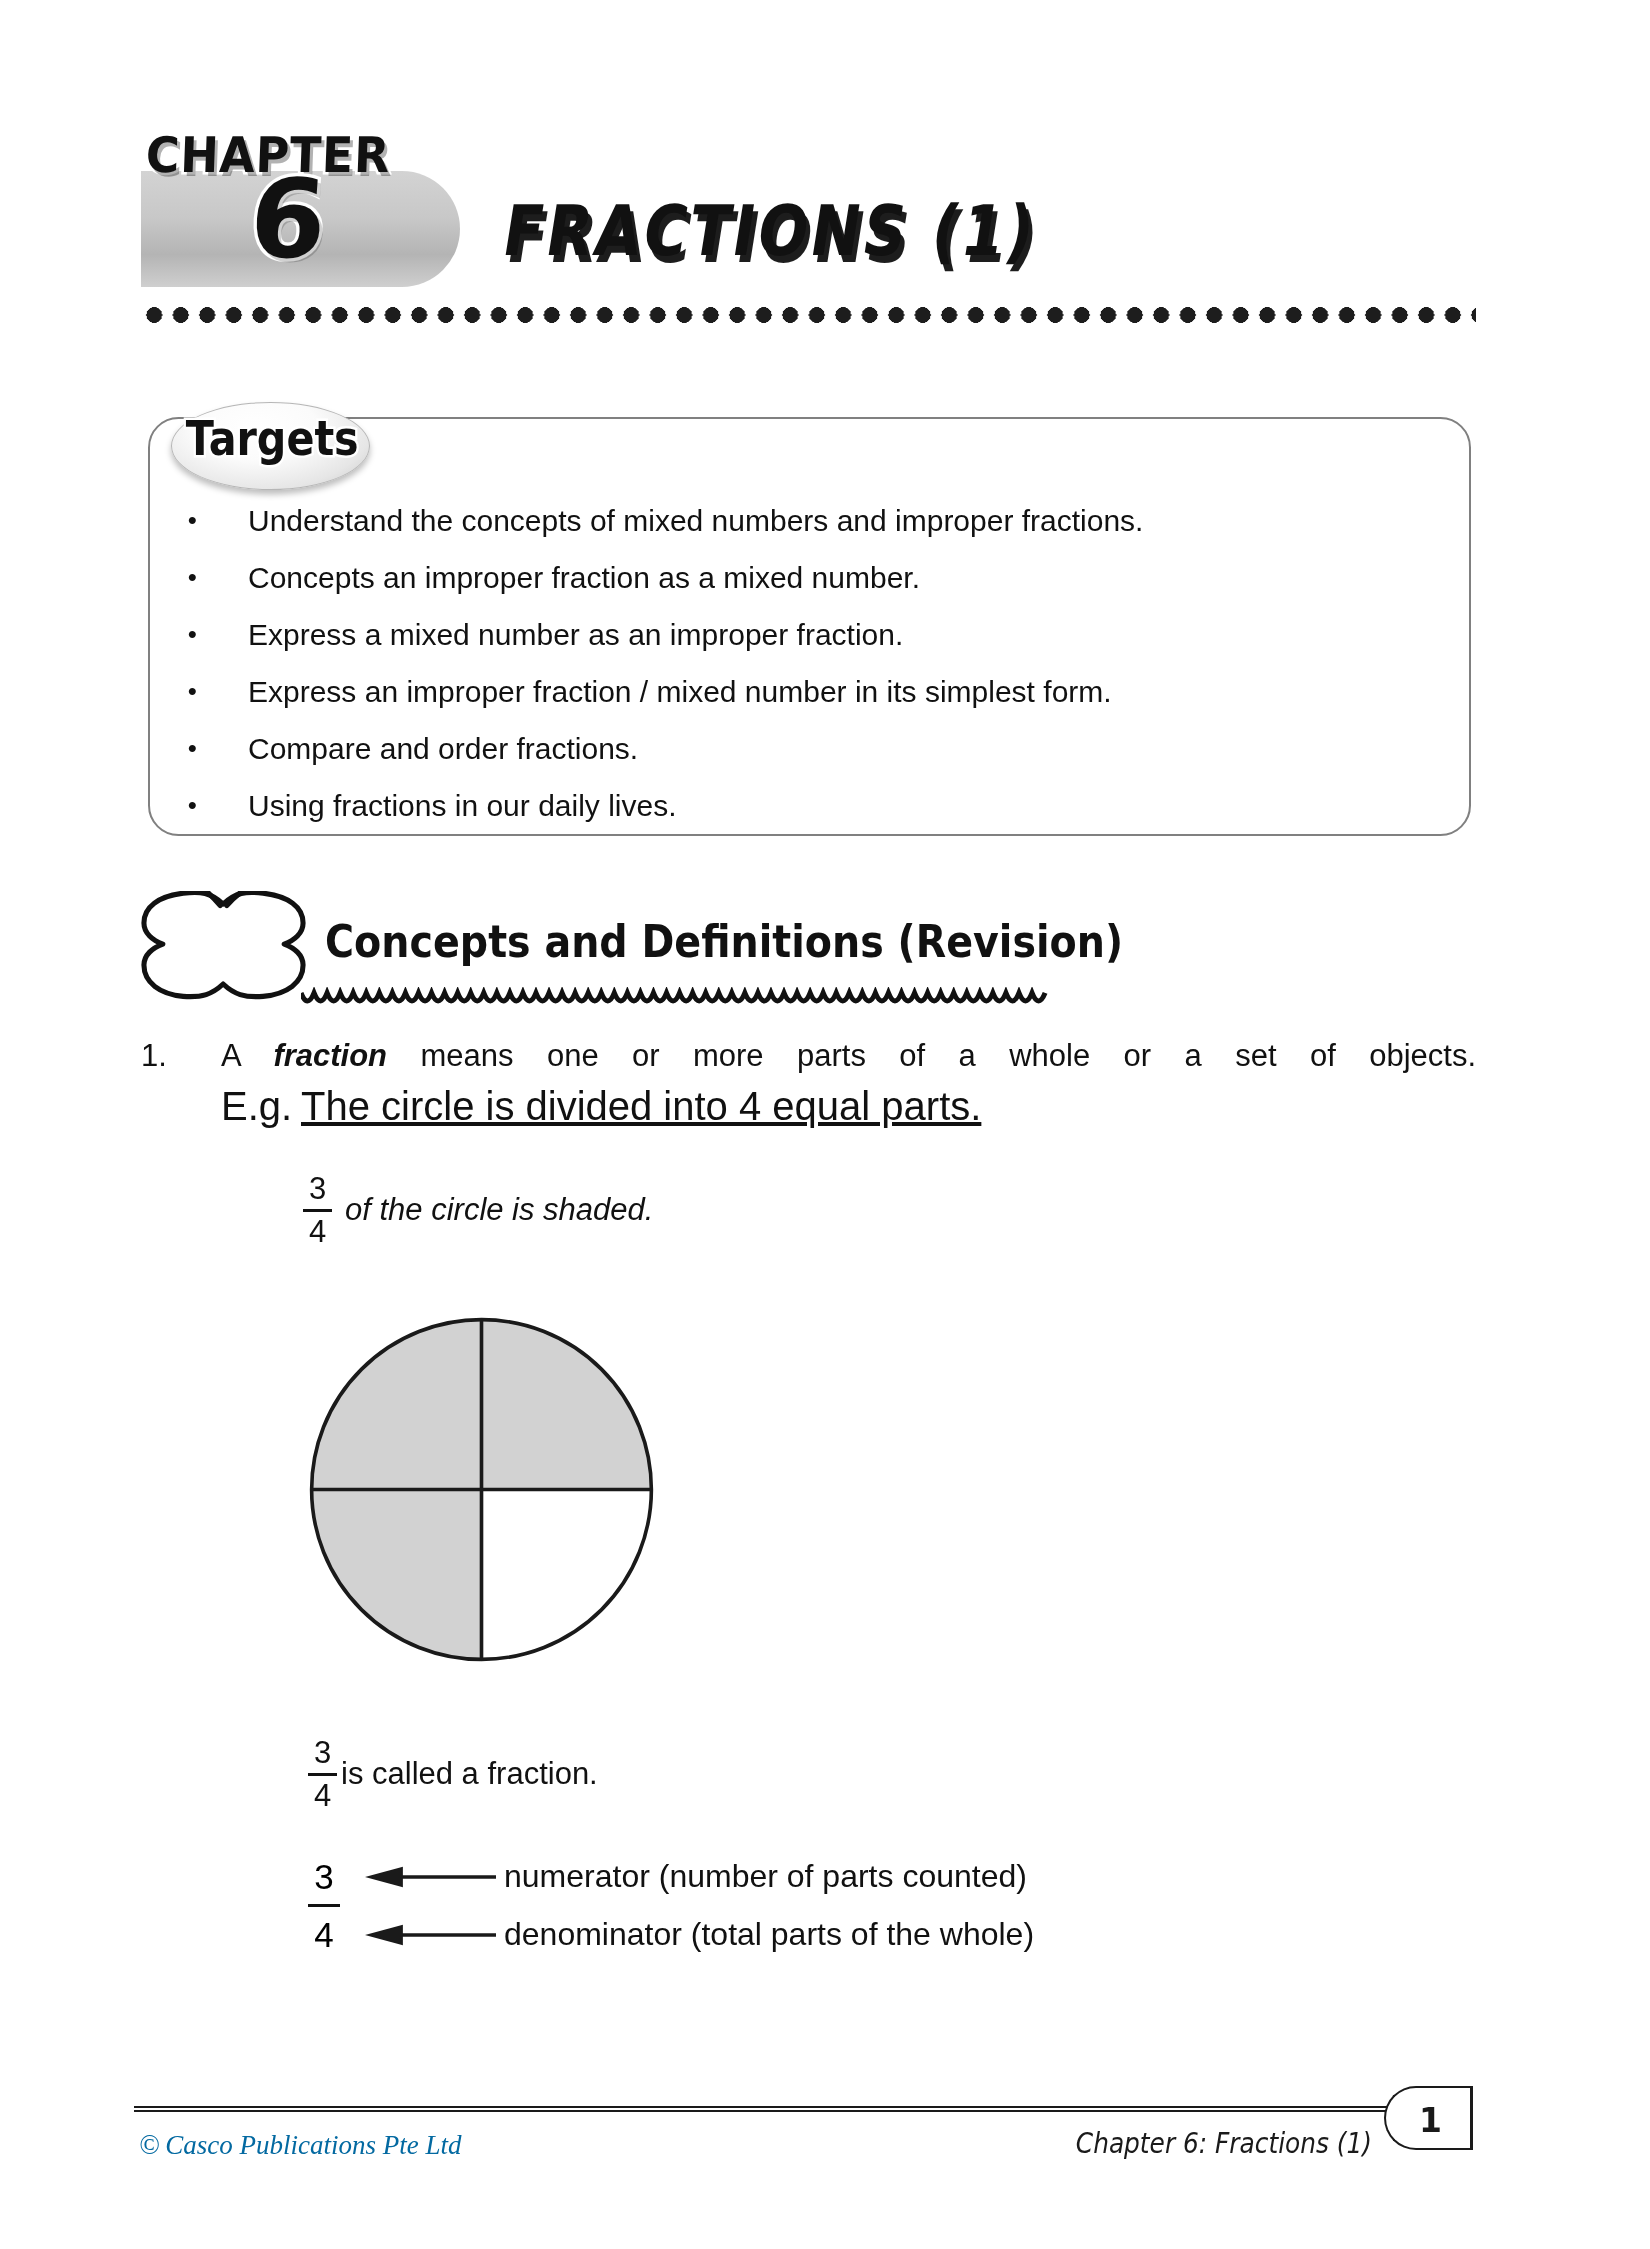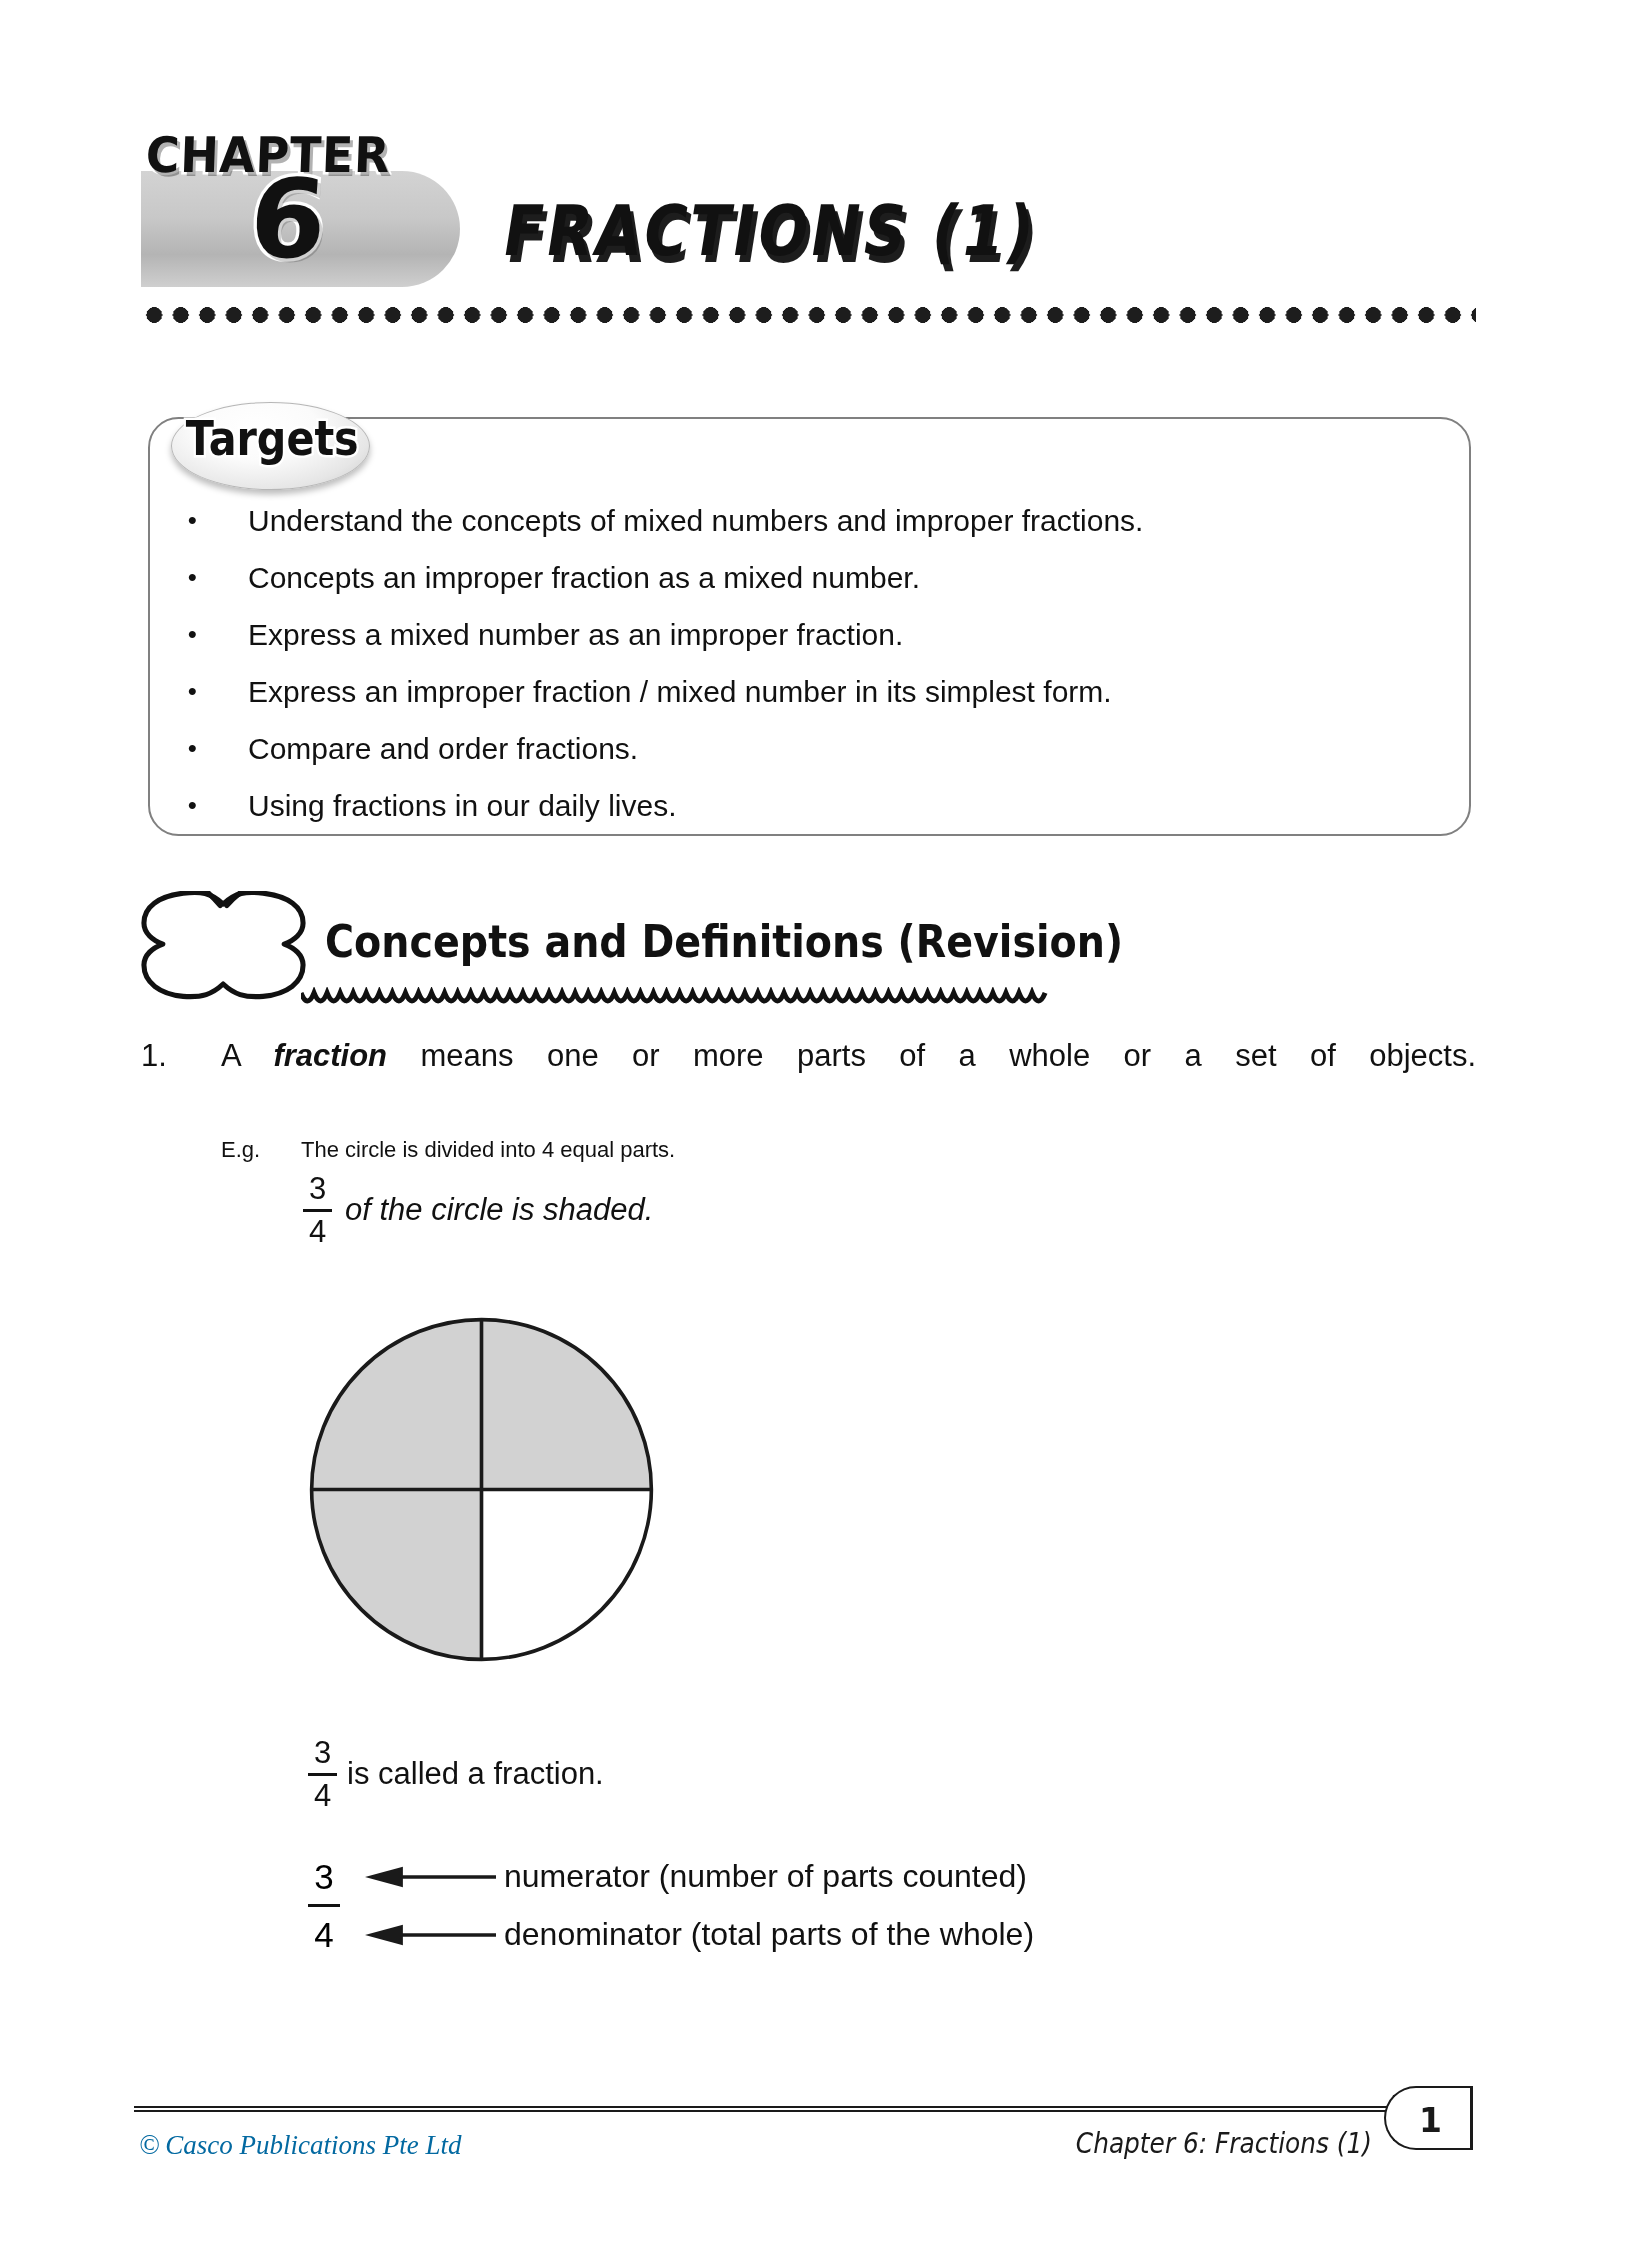--- a/index.html
+++ b/index.html
@@ -240,25 +240,26 @@
     top: 0;
     width: 1255px;
     text-align: justify;
     text-align-last: justify;
   }
   #para-1-text b { font-weight: bold; font-style: italic; }
 
   #eg-line {
     position: absolute;
     left: 221px;
-    top: 1128px;
-    font-size: 22px;
+    top: 1084px;
+    font-size: 40px;
     line-height: 44px;
     color: #111111;
     white-space: nowrap;
+    text-decoration: underline;
   }
   #eg-label { display: inline-block; width: 80px; }
 
   #shaded-line {
     position: absolute;
     left: 303px;
     top: 1172px;
     display: flex;
     align-items: center;
     font-size: 31px;
@@ -525,21 +526,21 @@
     <line x1="239" y1="5" x2="239" y2="473" stroke="#1a1a1a" stroke-width="5"></line>
     <line x1="5" y1="239" x2="473" y2="239" stroke="#1a1a1a" stroke-width="5"></line>
   </svg>
 
   <div id="frac-called">
     <span class="frac">
       <span class="num">3</span>
       <span class="bar"></span>
       <span class="den">4</span>
     </span>
-    <span style="margin-left:10px;">is called a fraction.</span>
+    <span style="margin-left:4px;">is called a fraction.</span>
   </div>
 
   <div id="frac-labels">
     <div class="stack">
       <div class="num">3</div>
       <div class="bar"></div>
       <div class="den">4</div>
     </div>
 
     <svg class="callout-arrow" style="top:23px;" viewBox="0 0 180 30">

